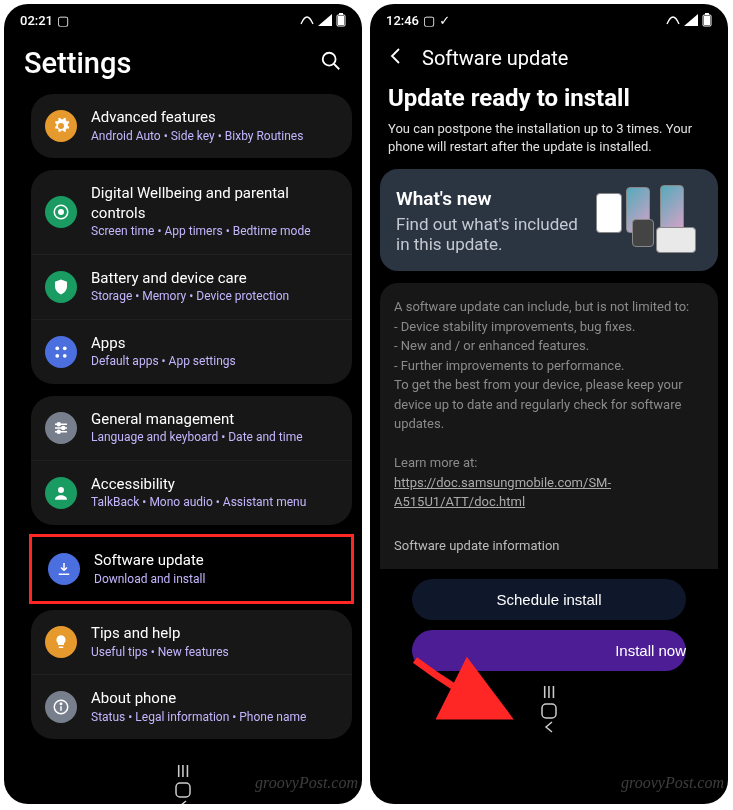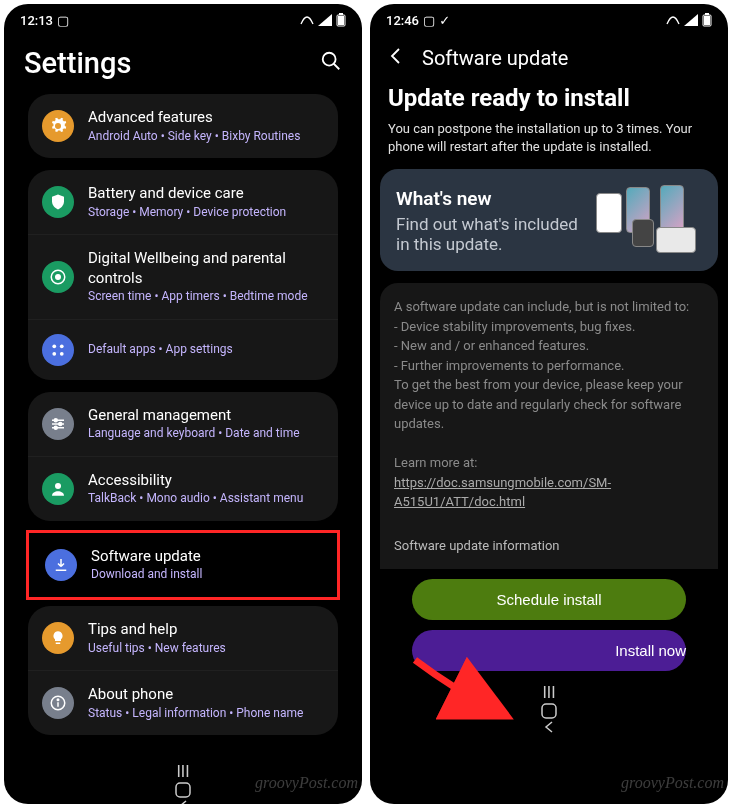--- a/index.html
+++ b/index.html
@@ -6,21 +6,21 @@
   body { background: #fff; font-family: -apple-system, BlinkMacSystemFont, "Segoe UI", Roboto, sans-serif; display: flex; gap: 8px; padding: 4px; }
   .phone { width: 358px; height: 800px; background: #000; border-radius: 24px; overflow: hidden; position: relative; color: #fff; display: flex; flex-direction: column; }
   .statusbar { height: 32px; display: flex; justify-content: space-between; align-items: center; padding: 0 16px; font-size: 13px; font-weight: 500; }
   .status-left { display: flex; align-items: center; gap: 4px; }
   .status-right { display: flex; align-items: center; gap: 4px; }
   .title-row { display: flex; justify-content: space-between; align-items: center; padding: 10px 20px 14px; }
   .title-row h1 { font-size: 29px; font-weight: 500; }
   .search-icon, .back-icon { cursor: pointer; }
   .title-row2 { display: flex; align-items: center; gap: 16px; padding: 10px 16px 14px; }
   .title-row2 h1 { font-size: 20px; font-weight: 400; }
-  .scroll { flex: 1; overflow-y: hidden; padding: 0 24px; }
+  .scroll { flex: 1; overflow-y: hidden; padding: 0 10px; margin-left: 17px; }
   .card { background: #171717; border-radius: 22px; margin-bottom: 12px; overflow: hidden; }
   .row { display: flex; align-items: center; padding: 14px 14px; gap: 14px; cursor: pointer; }
   .row + .row { border-top: 1px solid rgba(255,255,255,0.04); }
   .ico { width: 32px; height: 32px; border-radius: 50%; display: flex; align-items: center; justify-content: center; flex-shrink: 0; }
   .txt { flex: 1; min-width: 0; }
   .txt .t1 { font-size: 15px; color: #fff; line-height: 1.3; }
   .txt .t2 { font-size: 12px; color: #c4b5fd; line-height: 1.3; margin-top: 1px; }
   .highlight { border: 3px solid #ff2626; border-radius: 0; margin: -3px -2px 6px -2px; }
   .highlight .row { padding-left: 16px; padding-right: 16px; }
   .navbar { height: 42px; display: flex; justify-content: space-around; align-items: center; padding: 0 24px; flex-direction: column; }
@@ -32,32 +32,32 @@
   .desc { font-size: 13px; color: #e0e0e0; padding: 0 18px 14px; line-height: 1.35; }
   .whatsnew { margin: 0 10px; background: #2b3542; border-radius: 18px; padding: 16px; display: flex; gap: 4px; align-items: center; }
   .wn-text .wn-t1 { font-size: 19px; font-weight: 600; color: #fff; }
   .wn-text .wn-t2 { font-size: 17px; color: #c4c9d1; margin-top: 4px; }
   .wn-img { width: 110px; height: 70px; position: relative; flex-shrink: 0; }
   .wn-dev { position: absolute; border-radius: 4px; background: linear-gradient(135deg,#5ab,#d7a2c5); border: 1px solid #888; }
   .detail { margin: 12px 10px 0; background: #171717; border-radius: 18px 18px 0 0; padding: 14px 14px; font-size: 13px; color: #8a8a8a; line-height: 1.5; }
   .detail a { color: #aaa; text-decoration: underline; }
   .buttons { padding: 10px 42px 2px; }
   .btn { display: block; width: 100%; border: none; border-radius: 22px; padding: 12px 0; font-size: 15px; font-weight: 500; margin-bottom: 10px; cursor: pointer; text-align: center; }
-  .btn.gray { background: #4d7c0f; color: #fff; }
+  .btn.gray { background: #0f172a; color: #fff; }
   .btn.blue { background: #4c1d95; color: #fff; text-align: right; }
   .arrow { position: absolute; left: 405px; bottom: 80px; z-index: 10; }
   .section-label { font-size: 13px; color: #bbb; padding: 14px 14px 6px; }
 </style>
 </head>
 <body>
 
 <div class="phone">
   <div class="statusbar">
     <div class="status-left">
-      <span>12:13</span>
+      <span>02:21</span>
       <span>▢</span>
     </div>
     <div class="status-right">
       <svg width="14" height="12" viewBox="0 0 14 12">
           <path d="M1 10 Q7 -4 13 10" fill="none" stroke="#fff" stroke-width="1.3"></path>
         </svg>
       <svg width="14" height="12" viewBox="0 0 14 12">
           <path d="M0 12 L14 12 L14 0 Z" fill="#fff"></path>
         </svg>
       <svg width="10" height="14" viewBox="0 0 10 14">
@@ -86,51 +86,52 @@
           </div>
           <div class="txt">
             <div class="t1">Advanced features</div>
             <div class="t2">Android Auto  •  Side key  •  Bixby Routines</div>
           </div>
         </div>
       </div>
       <div class="card">
         <div class="row">
           <div class="ico" style="background:#1a9b62">
-            <svg width="18" height="18" viewBox="0 0 24 24" fill="#fff">
-              <path d="M12 2l8 3v6c0 5-3.5 9-8 11-4.5-2-8-6-8-11V5l8-3z"></path>
-            </svg>
-          </div>
-          <div class="txt">
-            <div class="t1">Battery and device care</div>
-            <div class="t2">Storage  •  Memory  •  Device protection</div>
-          </div>
-        </div>
-        <div class="row">
-          <div class="ico" style="background:#1a9b62">
             <svg width="18" height="18" viewBox="0 0 24 24" fill="none" stroke="#fff" stroke-width="2">
               <circle cx="12" cy="12" r="9"></circle>
               <circle cx="12" cy="12" r="3" fill="#fff"></circle>
             </svg>
           </div>
           <div class="txt">
             <div class="t1">Digital Wellbeing and parental controls</div>
             <div class="t2">Screen time  •  App timers  •  Bedtime mode</div>
+          </div>
+        </div>
+        <div class="row">
+          <div class="ico" style="background:#1a9b62">
+            <svg width="18" height="18" viewBox="0 0 24 24" fill="#fff">
+              <path d="M12 2l8 3v6c0 5-3.5 9-8 11-4.5-2-8-6-8-11V5l8-3z"></path>
+            </svg>
+          </div>
+          <div class="txt">
+            <div class="t1">Battery and device care</div>
+            <div class="t2">Storage  •  Memory  •  Device protection</div>
           </div>
         </div>
         <div class="row">
           <div class="ico" style="background:#4b6fdf">
             <svg width="18" height="18" viewBox="0 0 24 24" fill="#fff">
               <circle cx="7" cy="7" r="2.5"></circle>
               <circle cx="17" cy="7" r="2.5"></circle>
               <circle cx="7" cy="17" r="2.5"></circle>
               <circle cx="17" cy="17" r="2.5"></circle>
             </svg>
           </div>
           <div class="txt">
+            <div class="t1">Apps</div>
             <div class="t2">Default apps  •  App settings</div>
           </div>
         </div>
       </div>
       <div class="card">
         <div class="row">
           <div class="ico" style="background:#787f8c">
             <svg width="18" height="18" viewBox="0 0 24 24" fill="none" stroke="#fff" stroke-width="2">
               <line x1="4" y1="7" x2="20" y2="7"></line>
               <line x1="4" y1="12" x2="20" y2="12"></line>

